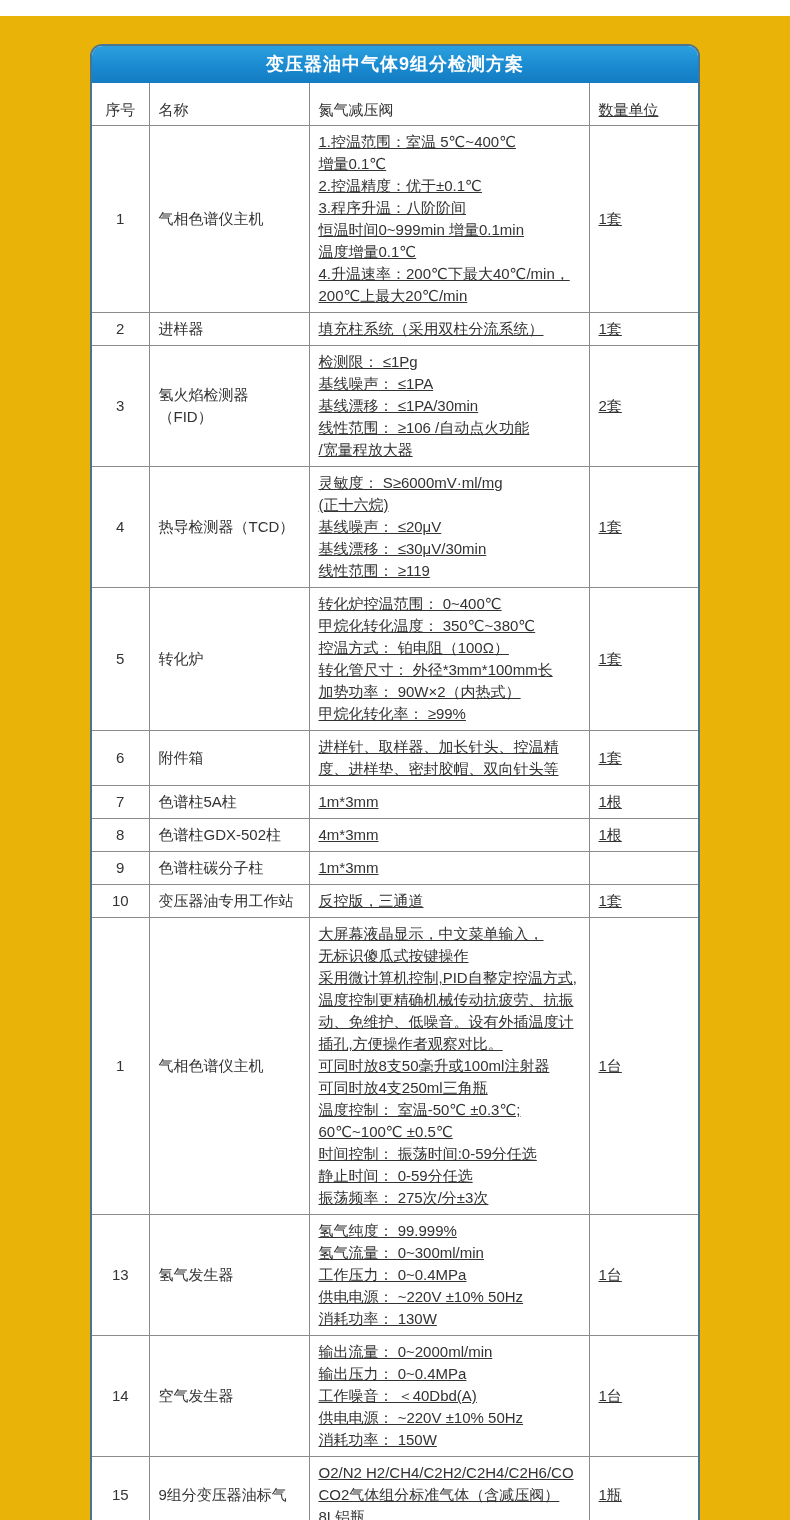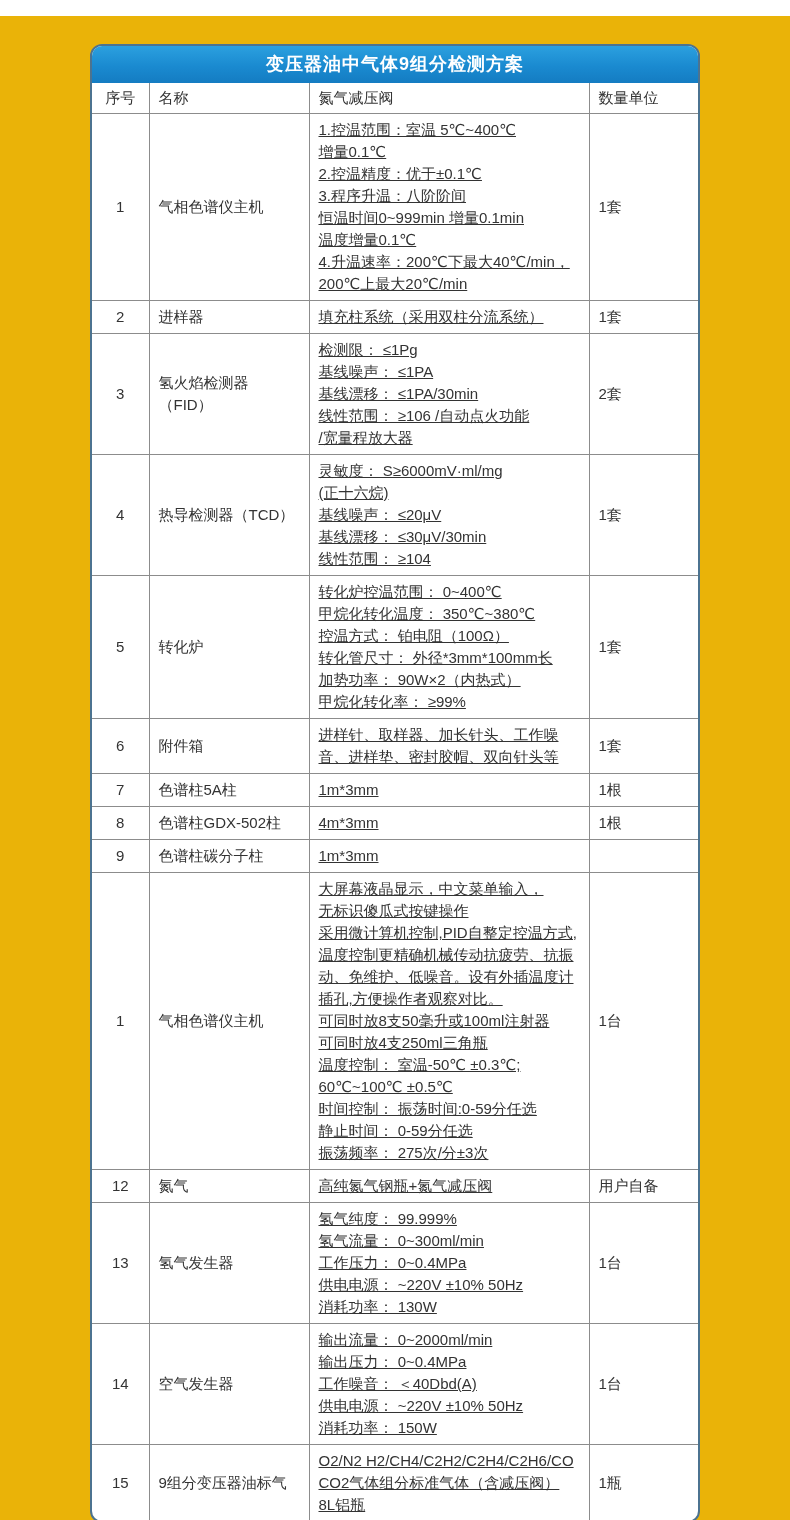--- a/index.html
+++ b/index.html
@@ -48,23 +48,23 @@
   .spec-table col.c-qty  { width: 109px; }
   .spec-table th, .spec-table td {
     border: 1px solid #8c8c8c;
     padding: 5px 9px;
     vertical-align: middle;
     text-align: left;
     font-weight: normal;
     line-height: 22px;
     overflow: hidden;
   }
-  .spec-table th { padding-top: 4px; padding-bottom: 4px; }
+  .spec-table th { padding-top: 16px; padding-bottom: 4px; }
   .spec-table th:first-child, .spec-table td:first-child { border-left: none; text-align: center; }
-  .spec-table th:last-child,  .spec-table td:last-child  { border-right: none; }
+  .spec-table th:last-child,  .spec-table td:last-child  { border-right: none; text-decoration: underline; }
   .spec-table thead th { border-top: none; }
   .spec-table tbody tr:last-child td { border-bottom: none; }
   .cell-spec { white-space: pre-line; text-decoration: underline; }
 </style>
 </head>
 <body>
 
 <div class="page">
   <div class="spec-card">
     <div class="title-bar">变压器油中气体9组分检测方案</div>
@@ -113,80 +113,80 @@
 /宽量程放大器</td>
             <td>2套</td>
           </tr>
           <tr>
             <td>4</td>
             <td>热导检测器（TCD）</td>
             <td class="cell-spec">灵敏度： S≥6000mV·ml/mg
 (正十六烷)
 基线噪声： ≤20μV
 基线漂移： ≤30μV/30min
-线性范围： ≥104</td>
+线性范围： ≥119</td>
             <td>1套</td>
           </tr>
           <tr>
             <td>5</td>
             <td>转化炉</td>
             <td class="cell-spec">转化炉控温范围： 0~400℃
 甲烷化转化温度： 350℃~380℃
 控温方式： 铂电阻（100Ω）
 转化管尺寸： 外径*3mm*100mm长
 加势功率： 90W×2（内热式）
 甲烷化转化率： ≥99%</td>
             <td>1套</td>
           </tr>
           <tr>
             <td>6</td>
             <td>附件箱</td>
-            <td class="cell-spec">进样针、取样器、加长针头、工作噪音、进样垫、密封胶帽、双向针头等</td>
+            <td class="cell-spec">进样针、取样器、加长针头、控温精度、进样垫、密封胶帽、双向针头等</td>
             <td>1套</td>
           </tr>
           <tr>
             <td>7</td>
             <td>色谱柱5A柱</td>
             <td class="cell-spec">1m*3mm</td>
             <td>1根</td>
           </tr>
           <tr>
             <td>8</td>
             <td>色谱柱GDX-502柱</td>
             <td class="cell-spec">4m*3mm</td>
             <td>1根</td>
           </tr>
           <tr>
             <td>9</td>
             <td>色谱柱碳分子柱</td>
             <td class="cell-spec">1m*3mm</td>
             <td></td>
+          </tr>
+          <tr>
+            <td>10</td>
+            <td>变压器油专用工作站</td>
+            <td class="cell-spec">反控版，三通道</td>
+            <td>1套</td>
           </tr>
           <tr>
             <td>1</td>
             <td>气相色谱仪主机</td>
             <td class="cell-spec">大屏幕液晶显示，中文菜单输入，
 无标识傻瓜式按键操作
 采用微计算机控制,PID自整定控温方式,温度控制更精确机械传动抗疲劳、抗振动、免维护、低噪音。设有外插温度计插孔,方便操作者观察对比。
 可同时放8支50毫升或100ml注射器
 可同时放4支250ml三角瓶
 温度控制： 室温-50℃ ±0.3℃;
 60℃~100℃ ±0.5℃
 时间控制： 振荡时间:0-59分任选
 静止时间： 0-59分任选
 振荡频率： 275次/分±3次</td>
             <td>1台</td>
           </tr>
           <tr>
-            <td>12</td>
-            <td>氮气</td>
-            <td class="cell-spec">高纯氮气钢瓶+氮气减压阀</td>
-            <td>用户自备</td>
-          </tr>
-          <tr>
             <td>13</td>
             <td>氢气发生器</td>
             <td class="cell-spec">氢气纯度： 99.999%
 氢气流量： 0~300ml/min
 工作压力： 0~0.4MPa
 供电电源： ~220V ±10% 50Hz
 消耗功率： 130W</td>
             <td>1台</td>
           </tr>
           <tr>

